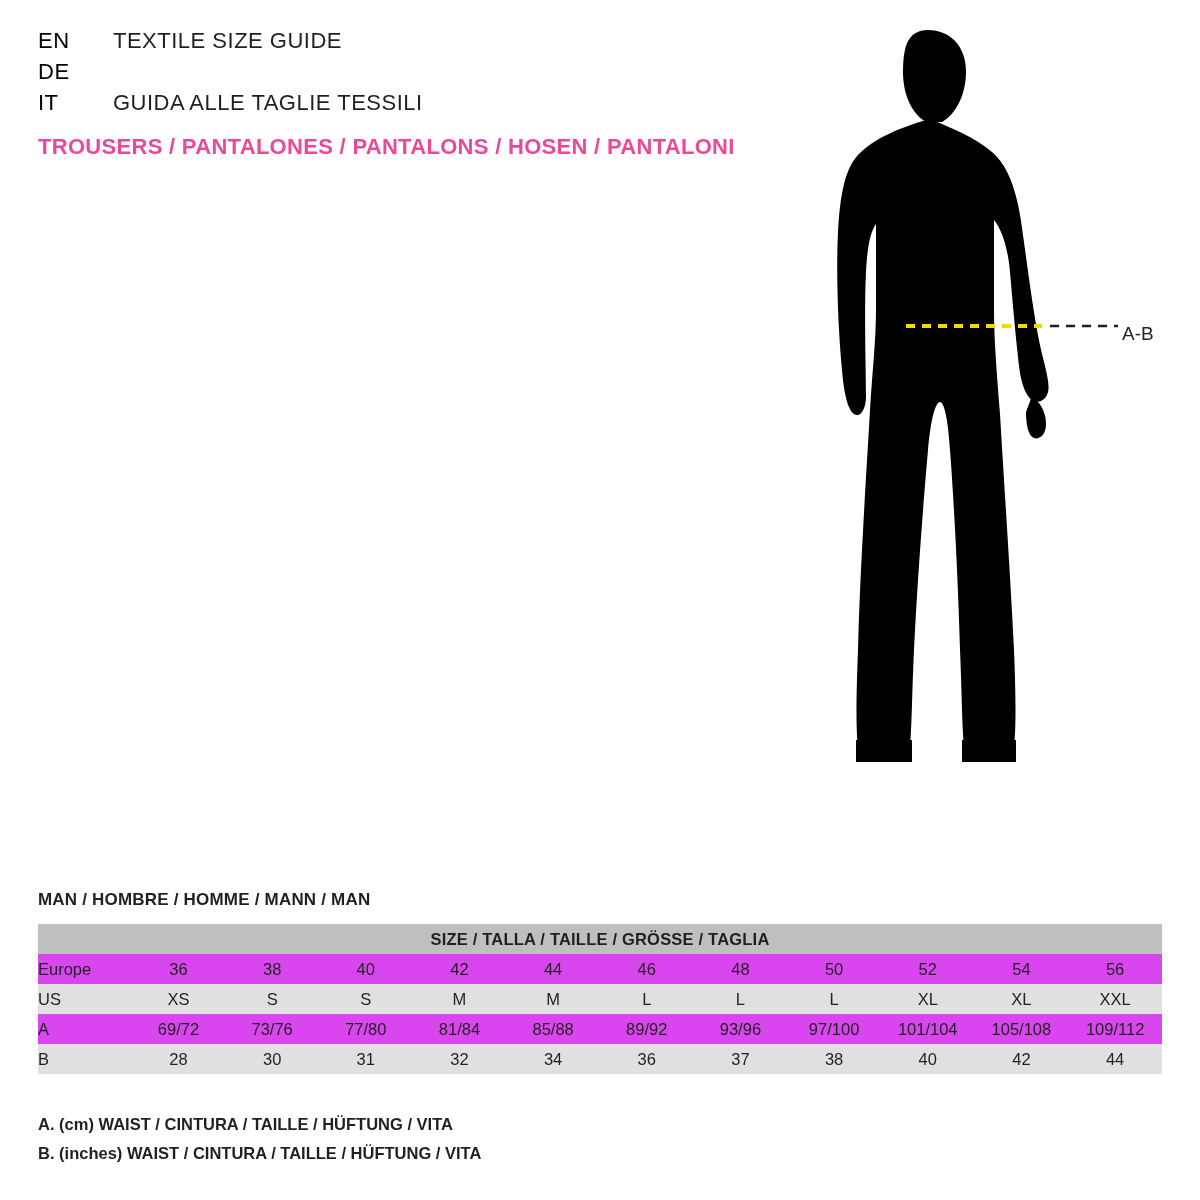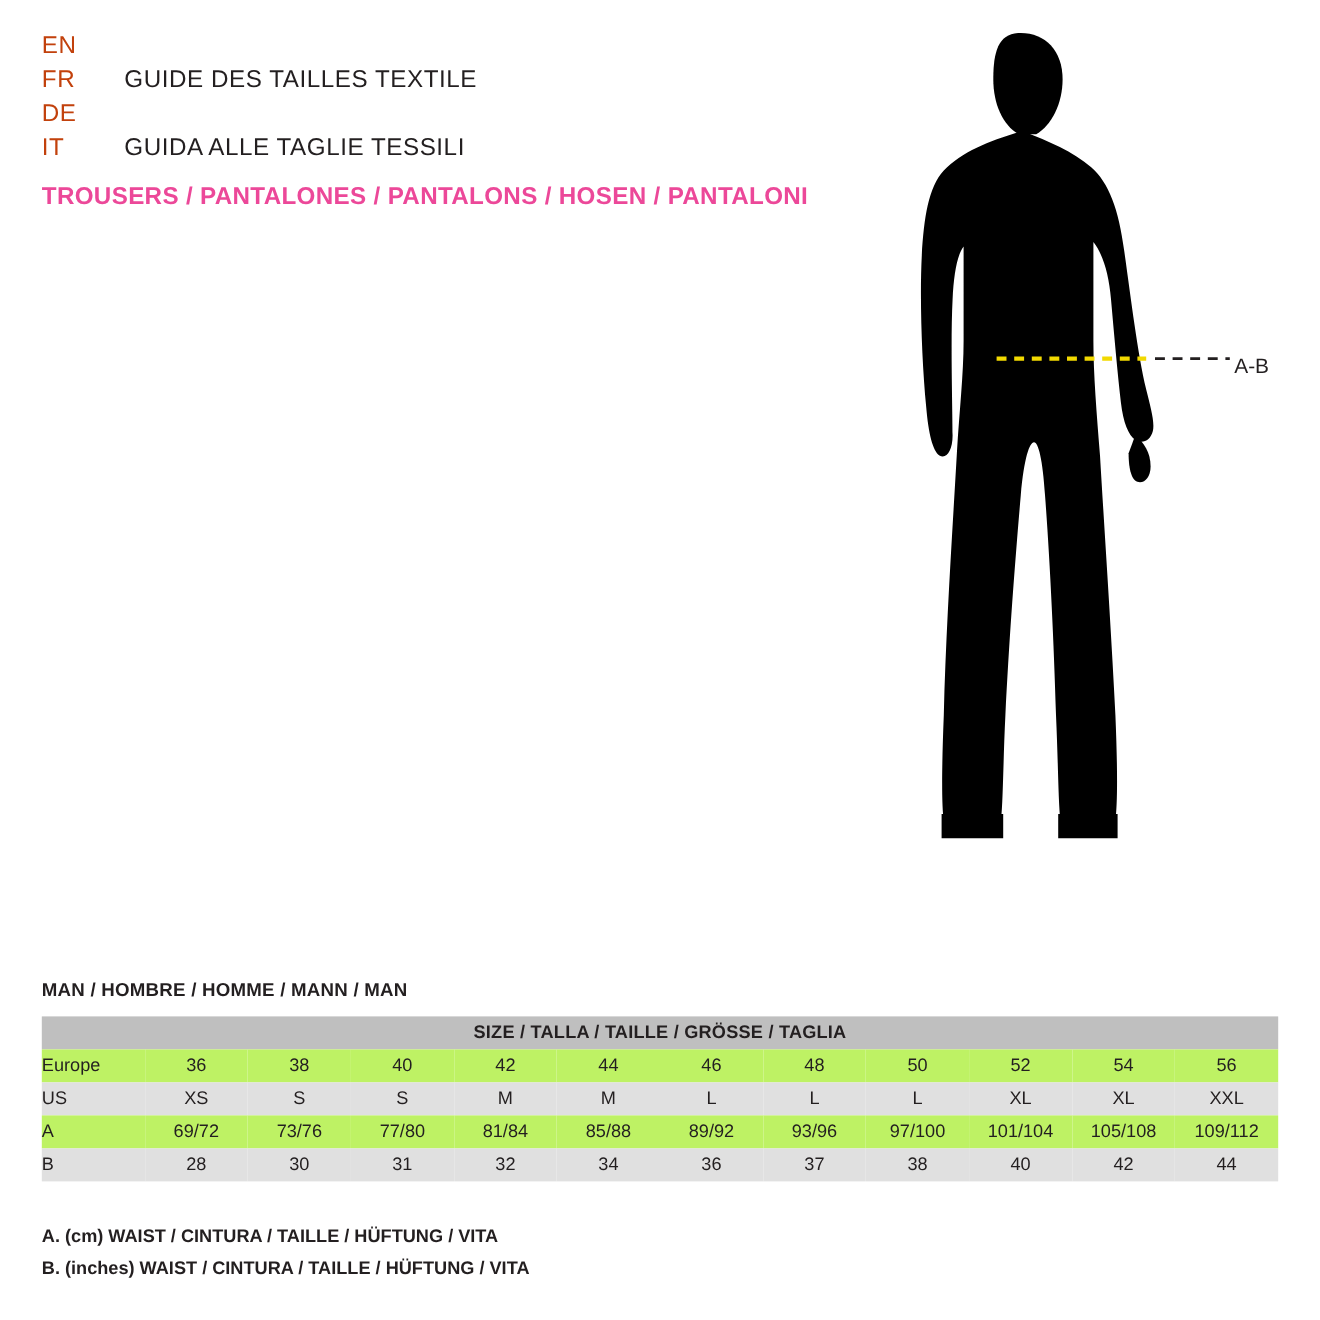--- a/index.html
+++ b/index.html
@@ -25,21 +25,21 @@
   }
   .lang-row {
     display: flex;
     align-items: baseline;
     height: 31px;
   }
   .lang-code {
     width: 75px;
     font-size: 22px;
     letter-spacing: 0.5px;
-    color: #c2410c;
+    color: #000000;
     flex: 0 0 75px;
   }
   .lang-text {
     font-size: 22px;
     letter-spacing: 0.5px;
     color: #231f20;
     white-space: nowrap;
   }
   .garment-line {
     margin-top: 13px;
@@ -98,21 +98,21 @@
   }
   .row-header td {
     background: #bfbfbf;
     font-weight: bold;
     font-size: 16.5px;
     padding-left: 8px;
     letter-spacing: 0.2px;
     height: 31px;
     text-align: center;
   }
-  .row-light td { background: #bef264; }
+  .row-light td { background: #d946ef; }
   .row-dark td  { background: #e0e0e0; }
   .cell-label {
     padding-left: 8px;
     text-align: left;
     width: 150px;
   }
   .cell-val {
     text-align: center;
   }
 
@@ -130,24 +130,21 @@
     line-height: 29px;
     white-space: nowrap;
   }
 </style>
 </head>
 <body>
 
 <div class="header">
   <div class="lang-row">
     <div class="lang-code">EN</div>
-  </div>
-  <div class="lang-row">
-    <div class="lang-code">FR</div>
-    <div class="lang-text">GUIDE DES TAILLES TEXTILE</div>
+    <div class="lang-text">TEXTILE SIZE GUIDE</div>
   </div>
   <div class="lang-row">
     <div class="lang-code">DE</div>
   </div>
   <div class="lang-row">
     <div class="lang-code">IT</div>
     <div class="lang-text">GUIDA ALLE TAGLIE TESSILI</div>
   </div>
   <div class="garment-line">TROUSERS / PANTALONES / PANTALONS / HOSEN / PANTALONI</div>
 </div>

